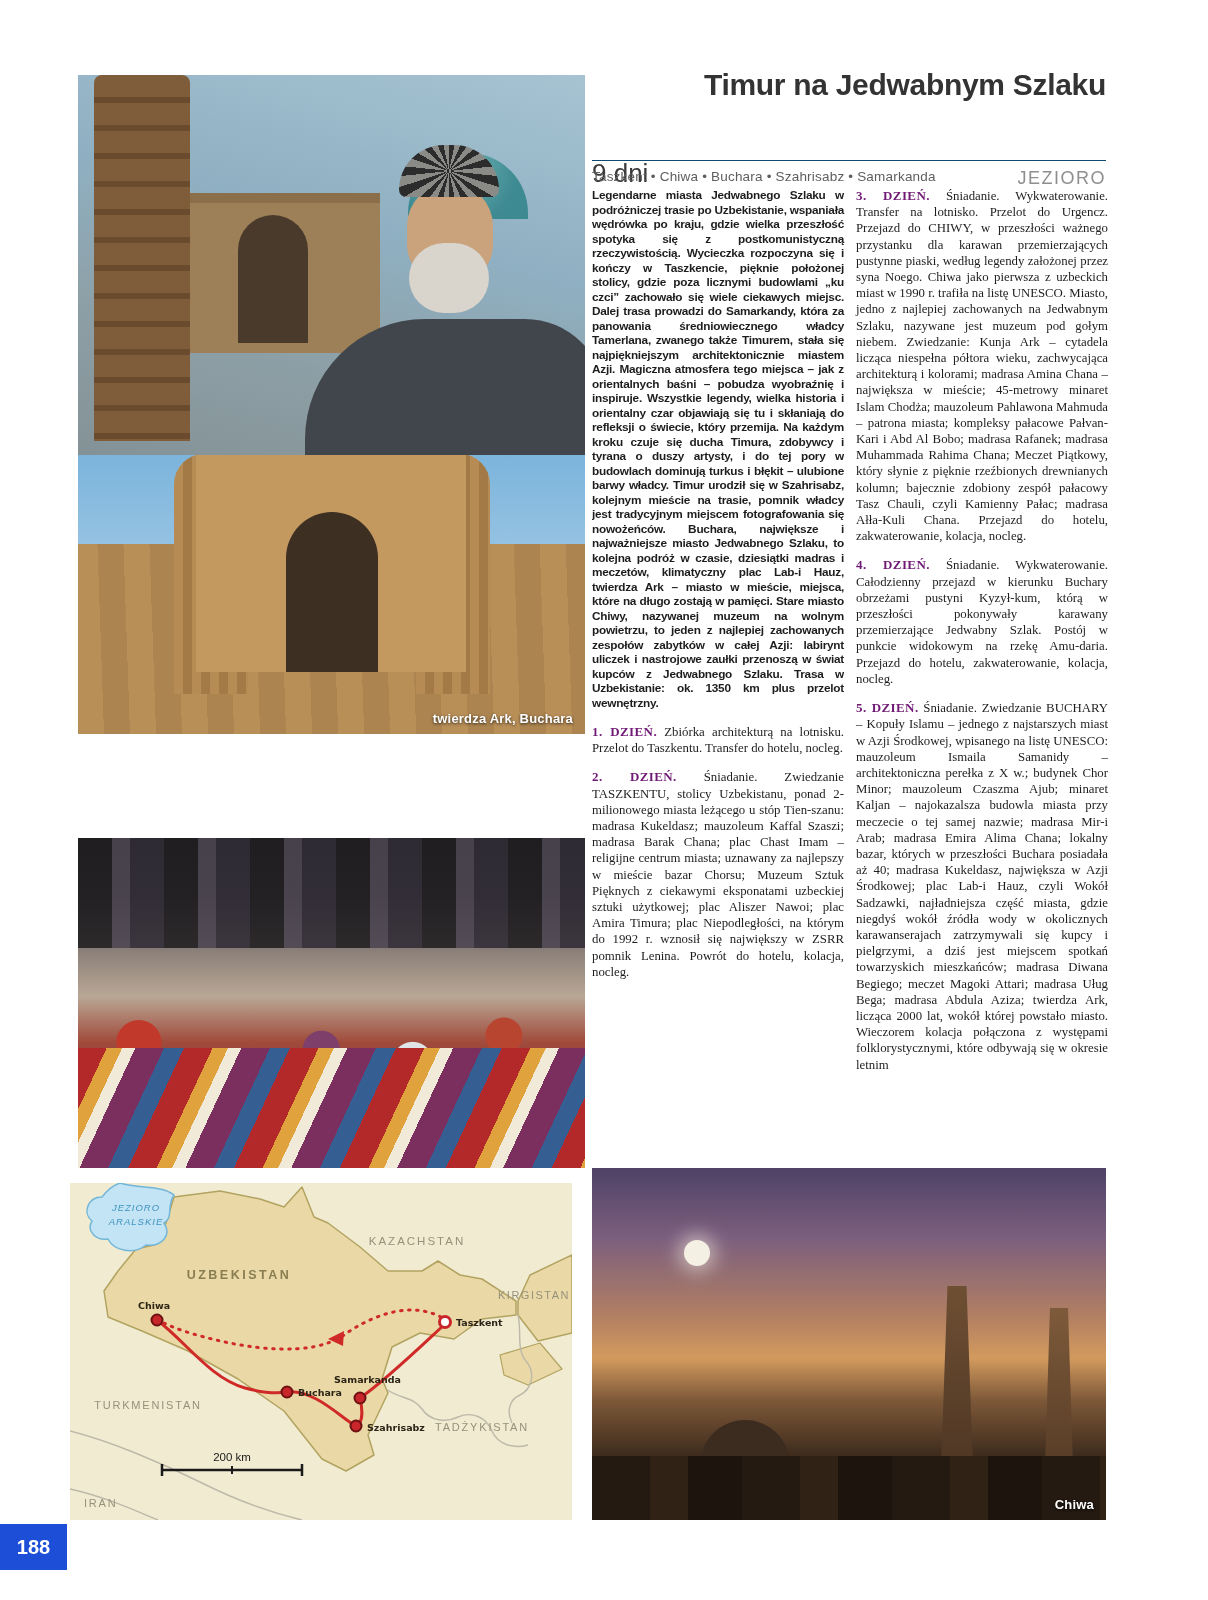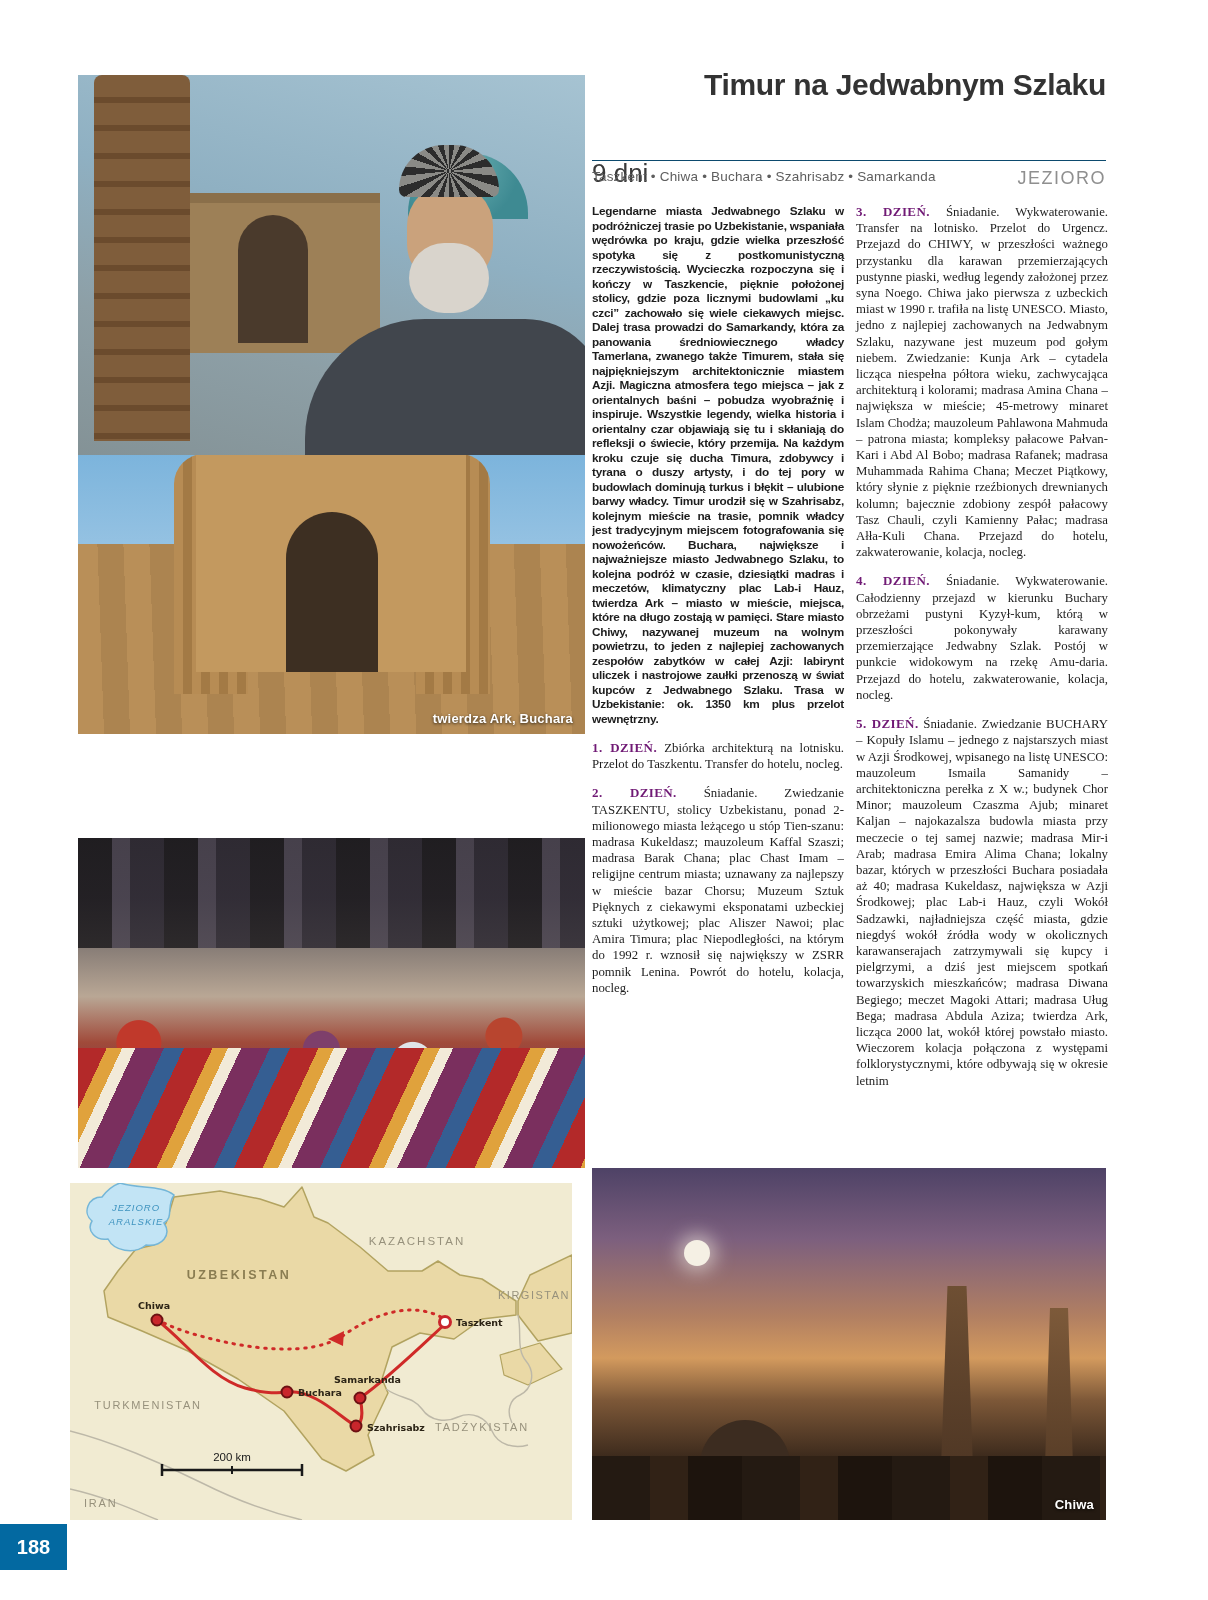--- a/index.html
+++ b/index.html
@@ -60,21 +60,21 @@
 
   
   .rcol{position:absolute;left:592px;width:514px;}
   #trip-title{top:68px;font-size:30px;font-weight:700;color:#333;letter-spacing:-.3px;text-align:right;}
   #duration-row{top:118px;display:flex;justify-content:space-between;align-items:flex-end;width:514px;}
   #duration{font-size:26px;color:#3a3a3a;margin-top:40px;}
   #brand{font-size:18px;color:#8f8f8f;letter-spacing:1.5px;}
   #route-row{top:160px;width:514px;border-top:1px solid #0c4a6e;padding-top:8px;
      font-size:13.5px;color:#5e5e5e;letter-spacing:.2px;}
 
-  #body-columns{top:204px;width:516px;height:965px;display:flex;gap:12px;overflow:hidden;}
+  #body-columns{top:188px;width:516px;height:965px;display:flex;gap:12px;overflow:hidden;}
   .textcol{width:252px;}
   .intro{font-size:11.8px;font-weight:700;letter-spacing:-.25px;line-height:14.5px;
      text-align:justify;margin:0 0 14px 0;color:#1d1d1d;}
   .dayblock{font-family:"Liberation Serif",serif;font-size:12.8px;line-height:16.2px;
      text-align:justify;margin:0 0 13px 0;color:#1d1d1d;}
   .daylabel{font-family:Liberation Serif, serif;color:#701a75;font-weight:700;
      font-size:13px;letter-spacing:.4px;}
 
   
   #photo4{position:absolute;left:592px;top:1168px;width:514px;height:352px;overflow:hidden;
@@ -84,21 +84,21 @@
   .chiwa-tower-1{position:absolute;left:348px;top:118px;width:34px;height:210px;
      background:linear-gradient(180deg,#6e4f33,#4a3categories 100%);
      background:linear-gradient(180deg,#6e4f33,#4a3322);clip-path:polygon(22% 0,78% 0,100% 100%,0 100%);}
   .chiwa-tower-2{position:absolute;left:452px;top:140px;width:30px;height:190px;
      background:linear-gradient(180deg,#7d5a3a,#503723);clip-path:polygon(20% 0,80% 0,100% 100%,0 100%);}
   .chiwa-dome{position:absolute;left:108px;bottom:48px;width:90px;height:52px;border-radius:45px 45px 0 0;background:#3c2c20;}
   .chiwa-skyline{position:absolute;left:0;bottom:0;width:100%;height:64px;
      background:repeating-linear-gradient(90deg,#241a12 0 58px,#312216 58px 96px,#1d140d 96px 150px);}
 
   
-  #page-marker{position:absolute;left:0;top:1524px;width:67px;height:46px;background:#0369a1;
+  #page-marker{position:absolute;left:0;top:1524px;width:67px;height:46px;background:#1d4ed8;
      color:#fff;font-size:20px;font-weight:700;display:flex;align-items:center;justify-content:center;}
 </style>
 </head>
 <body>
 
 <div class="page">
 
   <div class="photo" id="photo1">
     <div class="minaret-shape"></div>
     <div class="madrasa-shape"></div>

